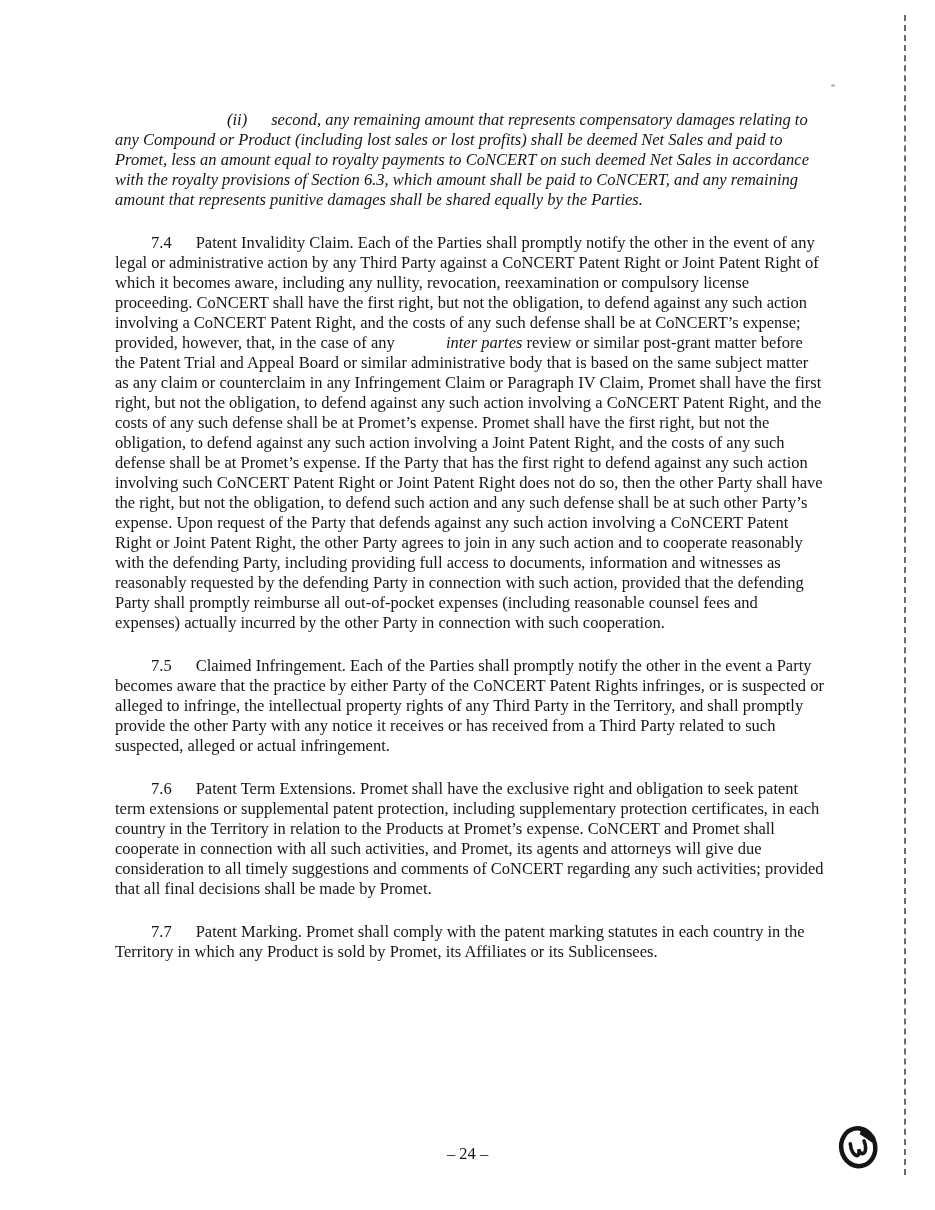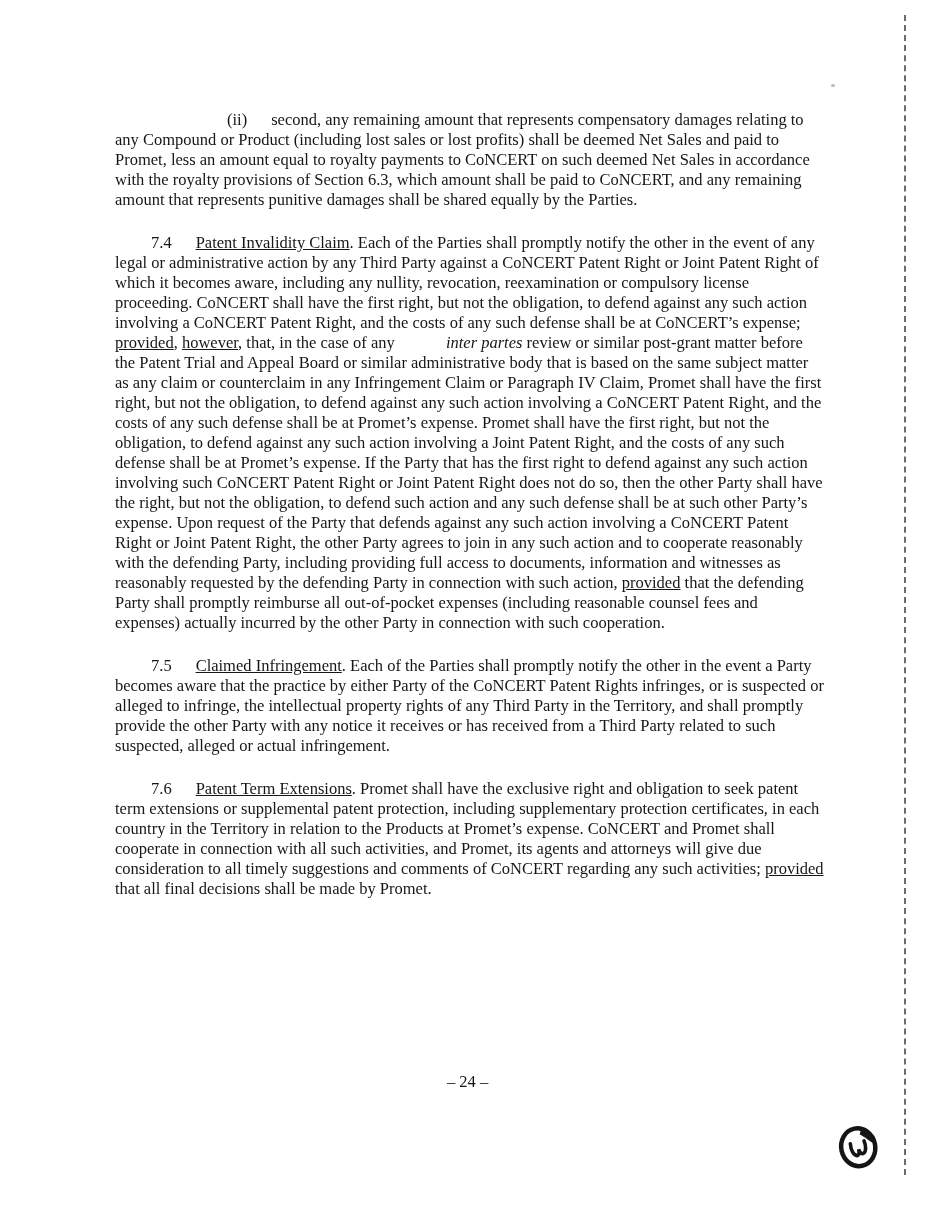--- a/index.html
+++ b/index.html
@@ -14,29 +14,29 @@
   }
   .doc-body{
     position:absolute;
     left:115px;top:110px;
     width:710px;
     font-size:16.5px;
     line-height:20px;
     text-align:left;
   }
   p.para{margin:0 0 23px 0;}
-  p.subclause{text-indent:112px;}
+  p.subclause{text-indent:112px;font-style:italic;}
   p.section{text-indent:36px;}
   span.n{}
-  span.u{text-decoration:underline;text-align:center;}
+  span.u{text-align:center;}
   span.i{font-style:italic;margin-left:47px;}
   span.tab{display:inline-block;width:24px;}
   .footer-pageno{
     position:absolute;
-    left:0;top:1072px;width:935px;
+    left:0;top:1144px;width:935px;
     text-align:center;
     font-size:16.5px;
     color:#161616;
     font-family:Liberation Serif, serif;
   }
   .stamp{
     position:absolute;
     left:831px;top:1118px;
     width:56px;height:56px;
   }
@@ -59,20 +59,21 @@
 </head>
 <body>
 
 <div class="page">
 
   <div class="doc-body" id="doc-body">
       <p class="para subclause"><span class="n">(ii)</span><span class="tab"></span><span class="n">second, any remaining amount that represents compensatory damages relating to any Compound or Product (including lost sales or lost profits) shall be deemed Net Sales and paid to Promet, less an amount equal to royalty payments to CoNCERT on such deemed Net Sales in accordance with the royalty provisions of Section 6.3, which amount shall be paid to CoNCERT, and any remaining amount that represents punitive damages shall be shared equally by the Parties.</span></p>
       <p class="para section"><span class="n">7.4</span><span class="tab"></span><span class="u">Patent Invalidity Claim</span><span class="n">.  Each of the Parties shall promptly notify the other in the event of any legal or administrative action by any Third Party against a CoNCERT Patent Right or Joint Patent Right of which it becomes aware, including any nullity, revocation, reexamination or compulsory license proceeding.  CoNCERT shall have the first right, but not the obligation, to defend against any such action involving a CoNCERT Patent Right, and the costs of any such defense shall be at CoNCERT’s expense; </span><span class="u">provided</span><span class="n">, </span><span class="u">however</span><span class="n">, that, in the case of any </span><span class="i">inter partes</span><span class="n"> review or similar post-grant matter before the Patent Trial and Appeal Board or similar administrative body that is based on the same subject matter as any claim or counterclaim in any Infringement Claim or Paragraph IV Claim, Promet shall have the first right, but not the obligation, to defend against any such action involving a CoNCERT Patent Right, and the costs of any such defense shall be at Promet’s expense.  Promet shall have the first right, but not the obligation, to defend against any such action involving a Joint Patent Right, and the costs of any such defense shall be at Promet’s expense.  If the Party that has the first right to defend against any such action involving such CoNCERT Patent Right or Joint Patent Right does not do so, then the other Party shall have the right, but not the obligation, to defend such action and any such defense shall be at such other Party’s expense.  Upon request of the Party that defends against any such action involving a CoNCERT Patent Right or Joint Patent Right, the other Party agrees to join in any such action and to cooperate reasonably with the defending Party, including providing full access to documents, information and witnesses as reasonably requested by the defending Party in connection with such action, </span><span class="u">provided</span><span class="n"> that the defending Party shall promptly reimburse all out-of-pocket expenses (including reasonable counsel fees and expenses) actually incurred by the other Party in connection with such cooperation.</span></p>
       <p class="para section"><span class="n">7.5</span><span class="tab"></span><span class="u">Claimed Infringement</span><span class="n">.  Each of the Parties shall promptly notify the other in the event a Party becomes aware that the practice by either Party of the CoNCERT Patent Rights infringes, or is suspected or alleged to infringe, the intellectual property rights of any Third Party in the Territory, and shall promptly provide the other Party with any notice it receives or has received from a Third Party related to such suspected, alleged or actual infringement.</span></p>
       <p class="para section"><span class="n">7.6</span><span class="tab"></span><span class="u">Patent Term Extensions</span><span class="n">.  Promet shall have the exclusive right and obligation to seek patent term extensions or supplemental patent protection, including supplementary protection certificates, in each country in the Territory in relation to the Products at Promet’s expense.  CoNCERT and Promet shall cooperate in connection with all such activities, and Promet, its agents and attorneys will give due consideration to all timely suggestions and comments of CoNCERT regarding any such activities; </span><span class="u">provided</span><span class="n"> that all final decisions shall be made by Promet.</span></p>
+      <p class="para section"><span class="n">7.7</span><span class="tab"></span><span class="u">Patent Marking</span><span class="n">.  Promet shall comply with the patent marking statutes in each country in the Territory in which any Product is sold by Promet, its Affiliates or its Sublicensees.</span></p>
     </div>
 
   <div class="footer-pageno">– 24 –</div>
 
   <div class="stamp">
     <svg width="56" height="56" viewBox="0 0 56 56">
       <g transform="rotate(-12 28 28)">
         <ellipse cx="27" cy="29" rx="17" ry="19" fill="none" stroke="#151515" stroke-width="4.5"></ellipse>
         <path d="M33 13 C 40 15, 44 22, 42 28 C 38 24, 34 19, 31 17 Z" fill="#151515"></path>
         <path d="M20 24 C 19 31, 21 36, 24 37 C 26 37, 27 34, 27 31 C 27 34, 29 37, 31 36 C 34 35, 35 29, 34 24" fill="none" stroke="#151515" stroke-width="3.6" stroke-linecap="round"></path>

